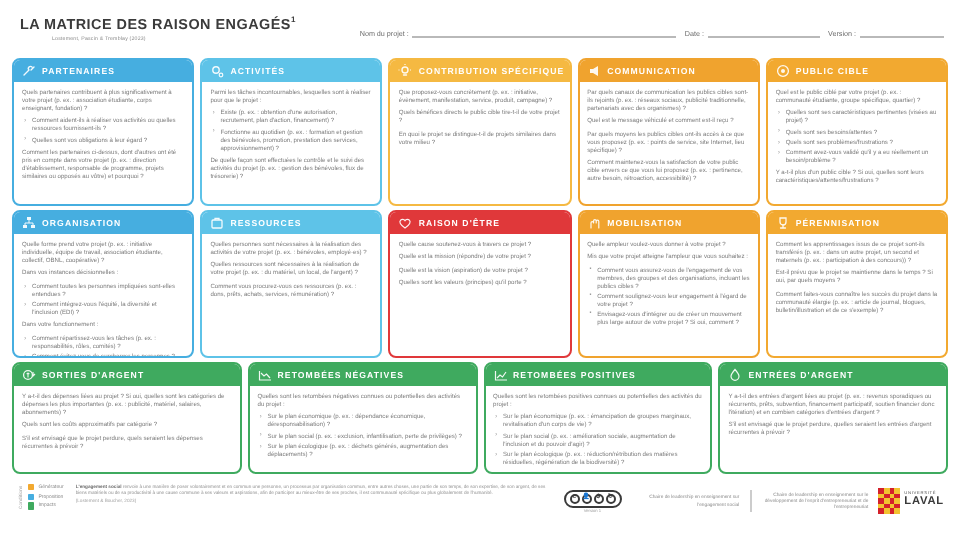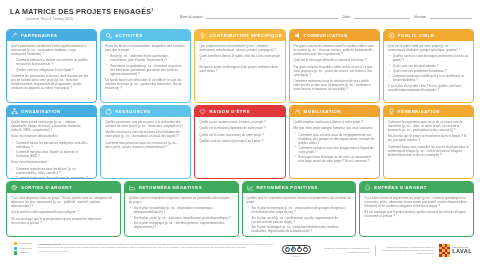--- a/index.html
+++ b/index.html
@@ -122,21 +122,21 @@
   .laval-n { font-size: 5.6px; font-weight: bold; letter-spacing: .4px; color: #3a3a3a; display: block; margin-top: .4px; }
 </style>
 </head>
 <body>
 
 <div class="page">
 
   <div class="header">
     <div class="title-block">
       <div class="doc-title">
-        <span>LA MATRICE DES PROJETS ENGAGÉS</span><sup>1</sup>
+        <span>LA MATRICE DES RAISON ENGAGÉS</span><sup>1</sup>
       </div>
       <div class="doc-sub">Lostement, Pascin &amp; Tremblay (2023)</div>
     </div>
     <div class="header-fields">
       <div class="field f-projet">
         <span class="field-label">Nom du projet :</span>
         <span class="field-line"></span>
       </div>
       <div class="field f-date">
         <span class="field-label">Date :</span>

